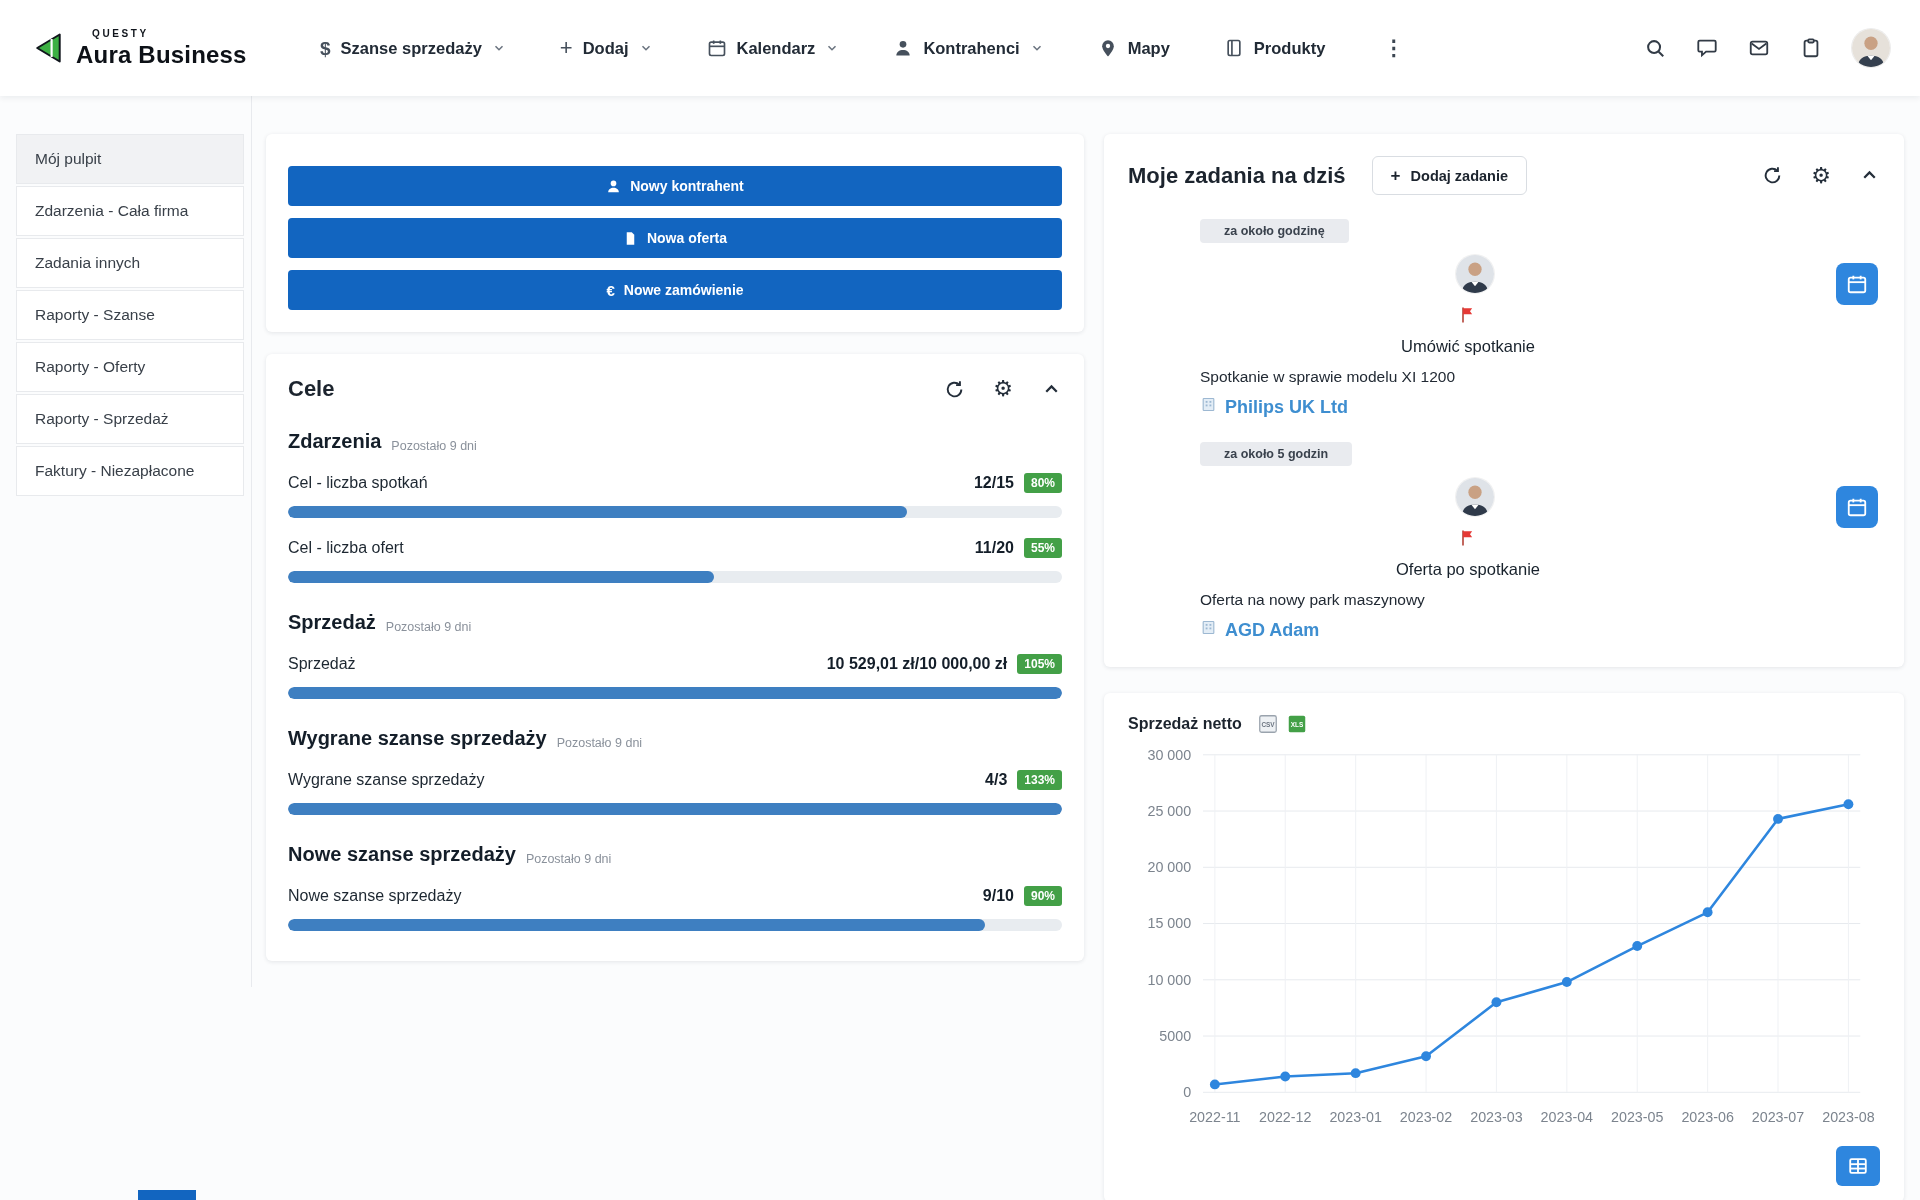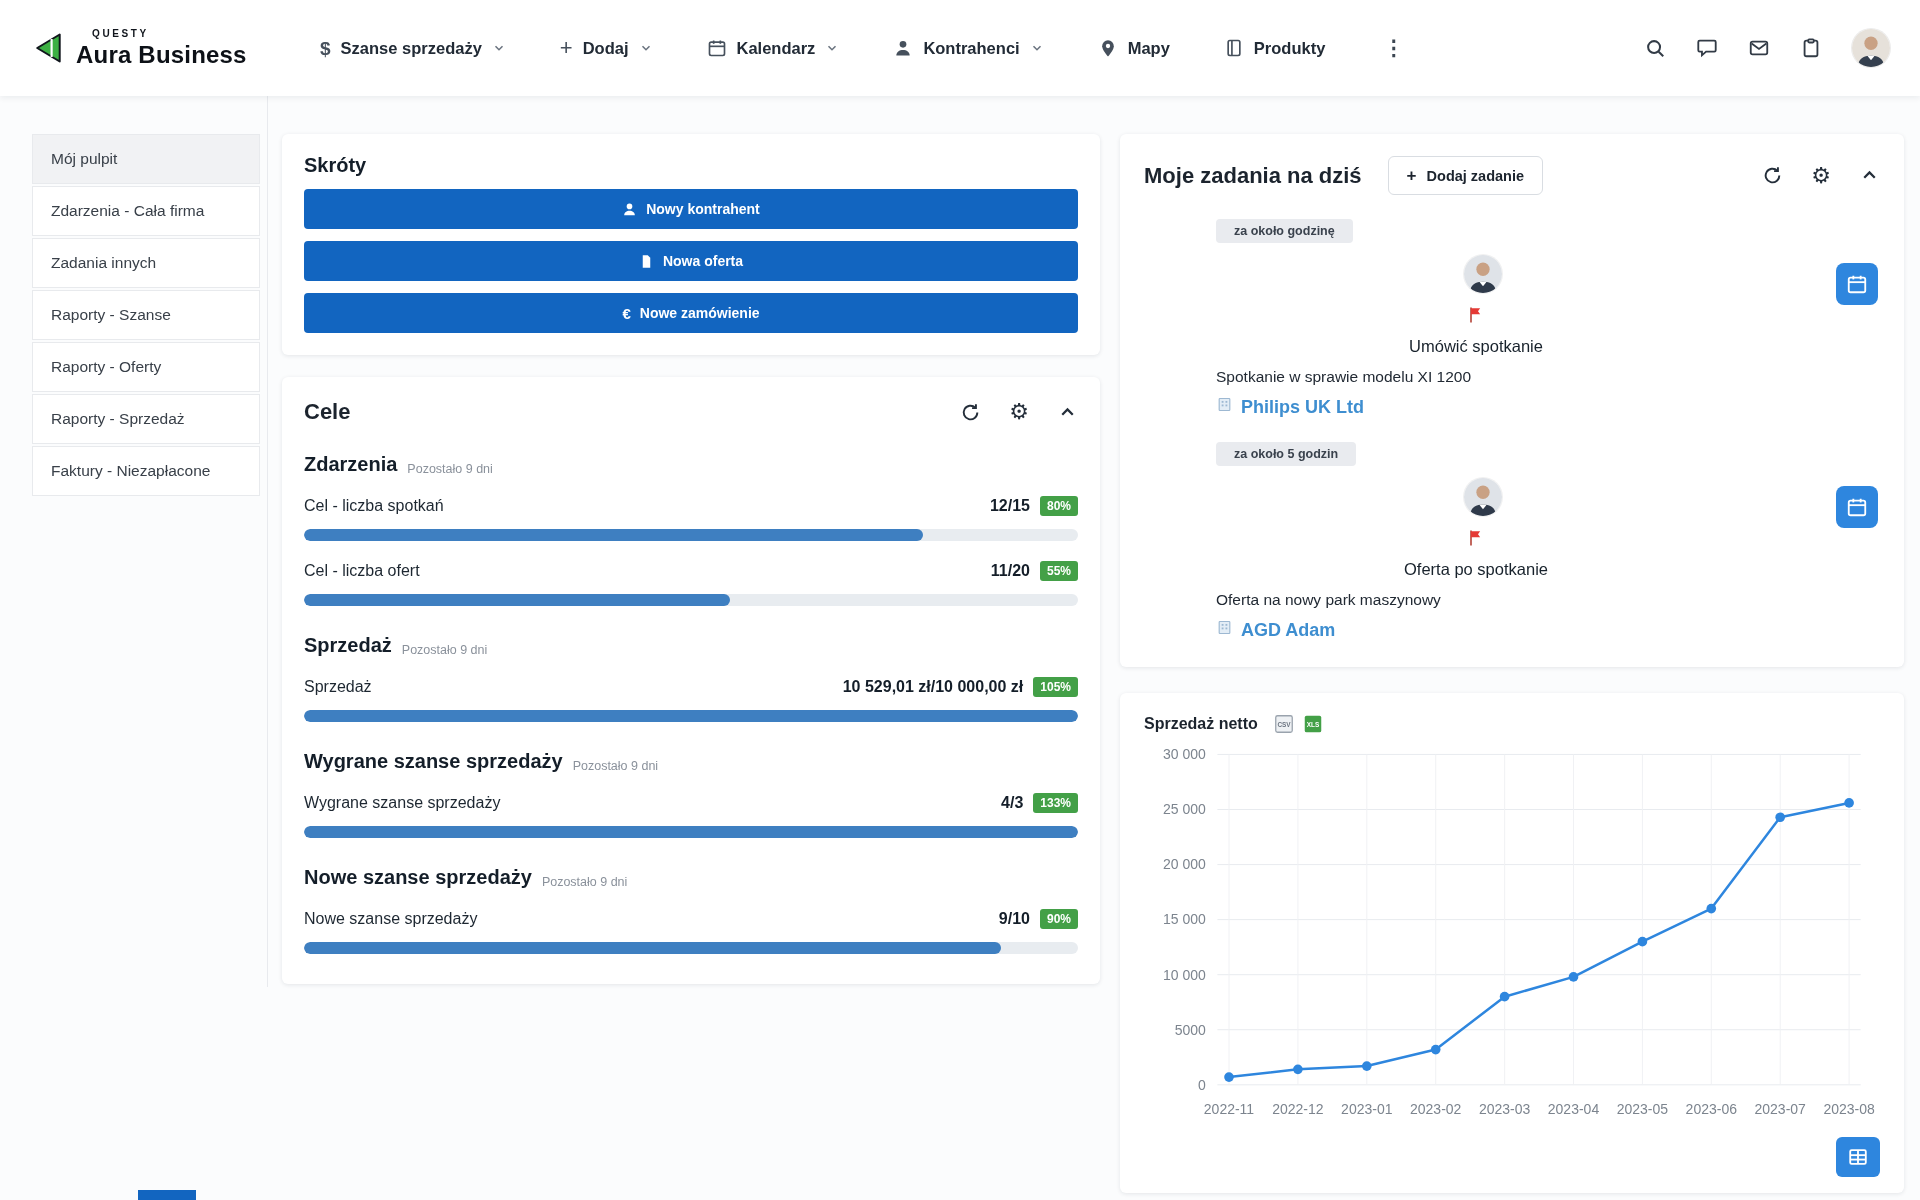--- a/index.html
+++ b/index.html
@@ -27,21 +27,21 @@
   .kebab { font-size:21px; font-weight:700; color:#3c4652; cursor:pointer; padding:0 4px; }
 
   .nav-right { display:flex; align-items:center; gap:30px; margin-left:auto; }
   .nav-right .tool { display:flex; color:#323b46; cursor:pointer; }
   .nav-right .tool svg { width:22px; height:22px; }
   .avatar { width:38px; height:38px; border-radius:50%; overflow:hidden; cursor:pointer;
     box-shadow:0 0 0 1px rgba(0,0,0,.08); }
   .avatar svg { width:100%; height:100%; display:block; }
 
   
-  .content { display:flex; height:891px;margin-left:16px; }
+  .content { display:flex; height:891px; }
   .sidebar { width:252px; min-width:252px; padding:38px 0 0 16px; border-right:1px solid #e8eaee; }
   .side-item { width:228px; height:50px; background:#fff; border:1px solid #e8eaed;
     display:flex; align-items:center; padding-left:18px; font-size:15.5px; color:#394049;
     margin-bottom:2px; cursor:pointer; }
   .side-item.active { background:#f1f2f4; }
 
   .main { flex:1; padding:38px 16px 0 14px; display:flex; gap:20px; align-items:flex-start; }
   .col-left { width:818px; min-width:818px; }
   .col-right { flex:1; }
 
@@ -82,21 +82,21 @@
   .tasks { padding:22px 24px 26px; }
   .tasks-head { display:flex; align-items:center; gap:26px; }
   .tasks-title { font-size:22px; font-weight:700; }
   .add-task-btn { display:flex; align-items:center; gap:10px; border:1px solid #d9dde2;
     background:#fff; border-radius:6px; padding:10px 18px; font-size:14.5px; font-weight:600;
     color:#1c242e; cursor:pointer; font-family:"Liberation Sans", sans-serif; }
   .plus-glyph { font-size:17px; font-weight:600; color:#1c242e; line-height:1; }
 
   .task { margin-top:24px; position:relative; padding-right:72px; }
   .task-badge { display:inline-block; margin-left:72px; background:#e9ebef; border-radius:4px;
-    padding:5px 18px; font-size:12.5px; color:#3a424d; font-weight:600; }
+    padding:5px 24px; font-size:12.5px; color:#3a424d; font-weight:600; }
   .task-main { display:flex; align-items:center; gap:12px; margin-top:12px;flex-direction:column; }
   .task-avatar { width:38px; height:38px; min-width:38px; border-radius:50%; overflow:hidden;
     margin-left:14px; box-shadow:0 0 0 1px rgba(0,0,0,.06); }
   .task-avatar svg { width:100%; height:100%; display:block; }
   .flag { display:flex; } .flag svg { width:20px; height:20px; }
   .task-title { font-size:16.5px; color:#18222c; }
   .task-desc { margin-left:72px; margin-top:12px; font-size:15.5px; color:#222a34; }
   .task-company { margin-left:72px; margin-top:10px; display:inline-flex; align-items:center;
     gap:8px; font-size:18px; color:#3e8ed0; font-weight:700; cursor:pointer; }
   .bldg svg { width:17px; height:17px; }
@@ -267,21 +267,20 @@
       <div class="side-item">
           <span>Faktury - Niezapłacone</span>
         </div>
     </aside>
 
     <main class="main">
 
       <section class="col-left">
 
         <div class="card shortcuts">
-          <div class="card-title">Skróty</div>
           <button class="shortcut-btn">
             <span class="bic">
                 <svg viewBox="0 0 24 24" fill="#fff">
                   <circle cx="12" cy="7" r="4.5"></circle>
                   <path d="M3.5 21c0-4.5 4-7 8.5-7s8.5 2.5 8.5 7z"></path>
                 </svg>
               </span>
             <span>Nowy kontrahent</span>
           </button>
           <button class="shortcut-btn">

